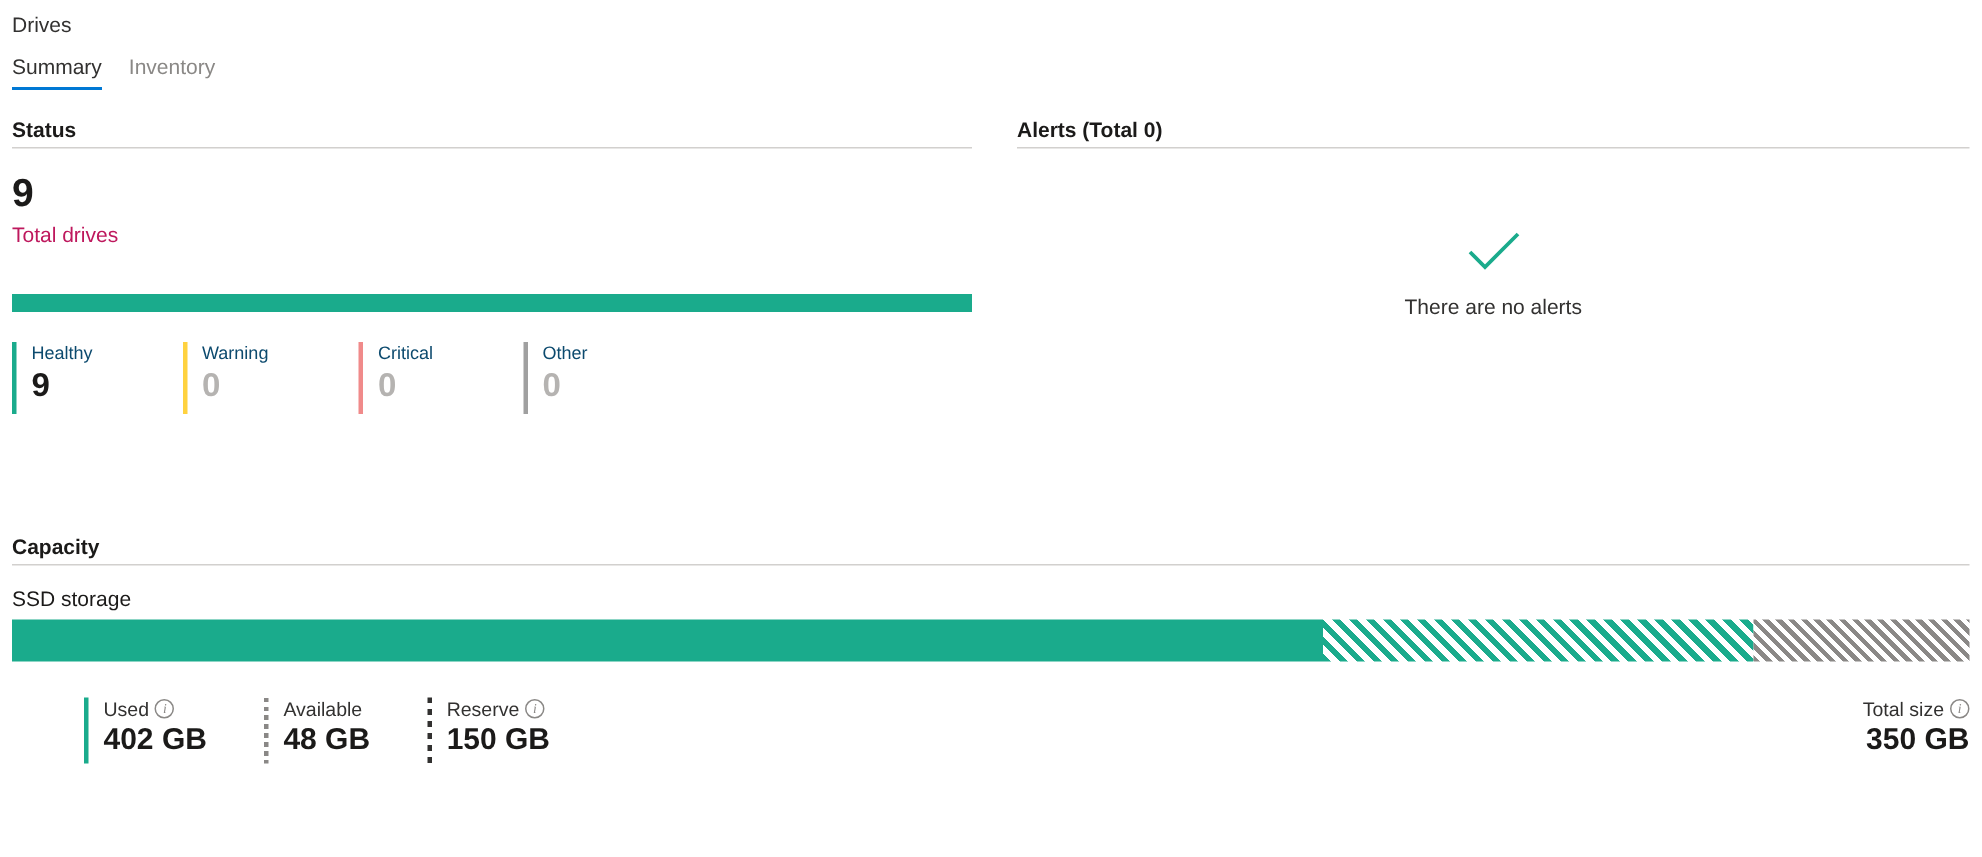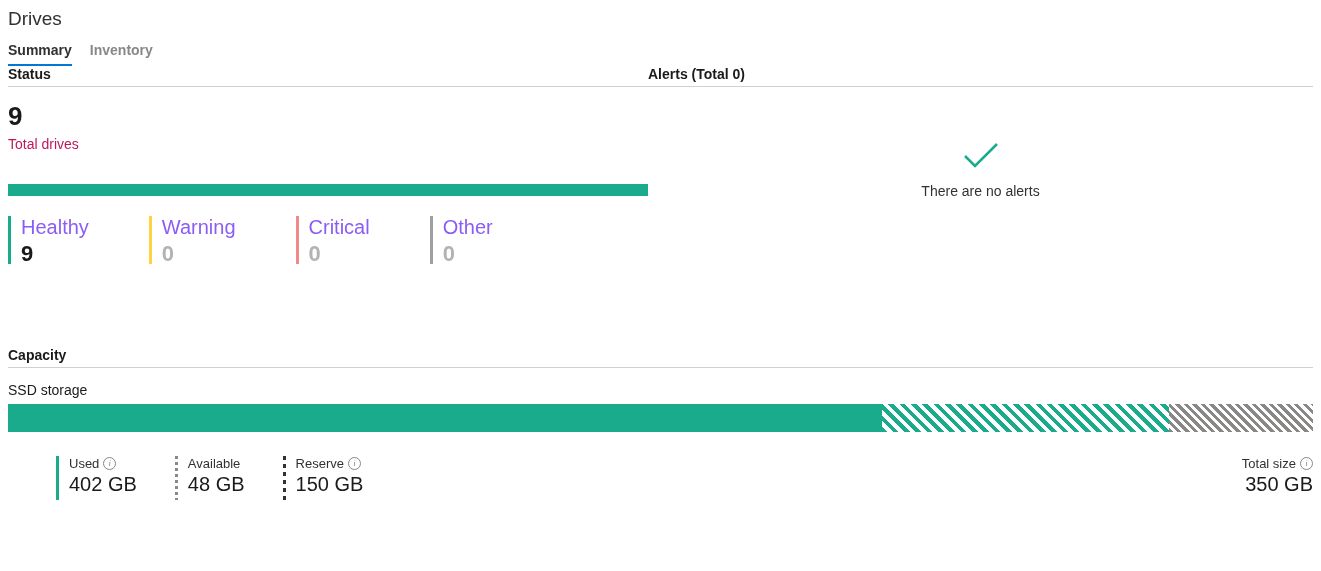--- a/index.html
+++ b/index.html
@@ -4,43 +4,44 @@
   <style>
     * { box-sizing: border-box; margin: 0; padding: 0; }
     body {
       font-family: "Segoe UI", -apple-system, BlinkMacSystemFont, sans-serif;
       background: #ffffff;
       color: #1b1a19;
       padding: 8px 8px 20px 8px;
       width: 1321px;
     }
     .page-title {
-      font-size: 19px;
+      font-size: 14px;
       font-weight: 400;
       color: #323130;
       margin-bottom: 12px;
     }
     .tabs {
       display: flex;
       gap: 18px;
       border-bottom: 0 solid #edebe9;
-      font-weight: bold;
+      margin-bottom: 18px;
     }
     .tab {
       padding-bottom: 6px;
       font-size: 14px;
       color: #8a8886;
       cursor: pointer;
     }
     .tab.active {
       color: #323130;
       border-bottom: 2px solid #0078d4;
     }
     .two-col {
       display: flex;
+      gap: 30px;
     }
     .col-left { flex: 0 0 640px; }
     .col-right { flex: 1; }
     .section-header {
       font-size: 14px;
       font-weight: 600;
       padding-bottom: 4px;
       border-bottom: 1px solid #d2d0ce;
       margin-bottom: 14px;
     }
@@ -71,22 +72,22 @@
     }
     .accent {
       width: 3px;
       height: 48px;
     }
     .accent-healthy { background: #1aab8c; }
     .accent-warning { background: #ffd23f; }
     .accent-critical { background: #f08a8a; }
     .accent-other    { background: #a0a0a0; }
     .status-label {
-      font-size: 20px;
-      color: #8b5cf6;
+      font-size: 12px;
+      color: #0c4a6e;
       margin-bottom: 2px;
     }
     .status-value {
       font-size: 22px;
       font-weight: 700;
     }
     .status-value.muted { color: #b5b3b1; }
     .alerts-empty {
       display: flex;
       flex-direction: column;
@@ -140,21 +141,21 @@
     .cap-label {
       font-size: 13px;
       color: #323130;
       display: flex;
       align-items: center;
       gap: 4px;
       margin-bottom: 2px;
     }
     .cap-value {
       font-size: 20px;
-      font-weight: 400;
+      font-weight: 700;
       text-align: right;
     }
     .info-icon {
       display: inline-flex;
       align-items: center;
       justify-content: center;
       width: 13px;
       height: 13px;
       border: 1px solid #8a8886;
       border-radius: 50%;

